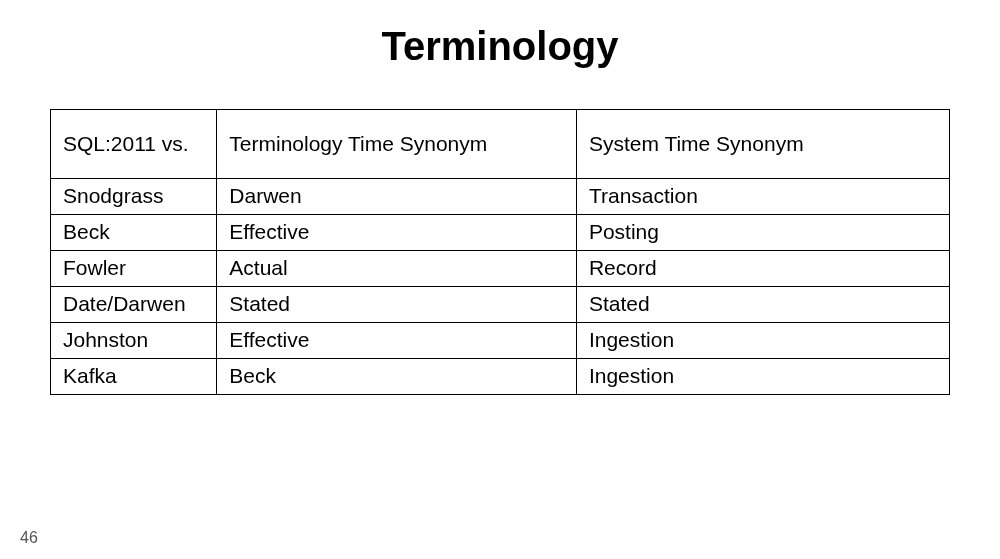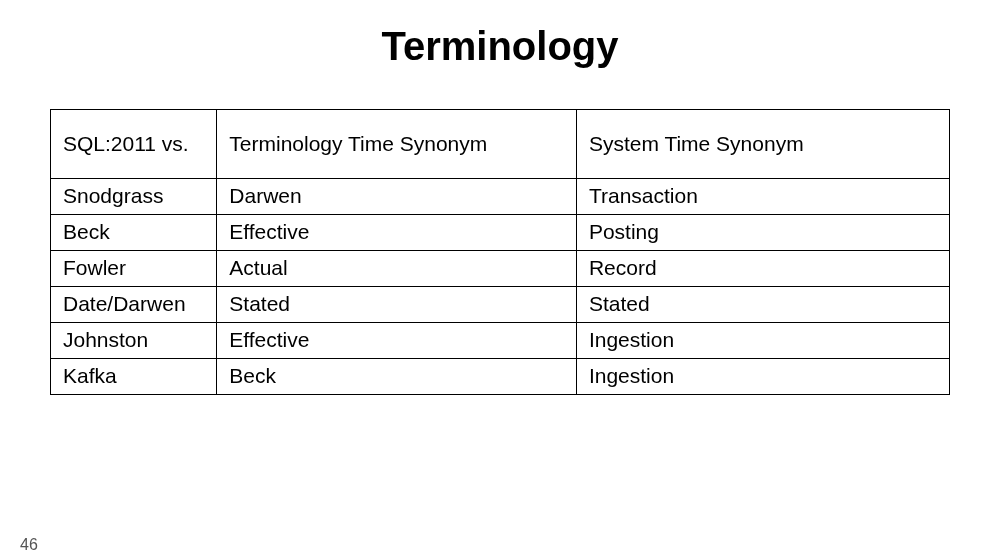--- a/index.html
+++ b/index.html
@@ -43,21 +43,21 @@
     }
     th {
       padding: 22px 10px 22px 12px;
     }
     td {
       padding: 5px 10px 6px 12px;
     }
     .page-number {
       position: absolute;
       left: 20px;
-      bottom: 5px;
+      bottom: 12px;
       font-size: 16px;
       color: #555;
     }
   </style>
 </head>
 <body>
 
 <h1 class="slide-title">Terminology</h1>
 
 <div class="table-wrap">

